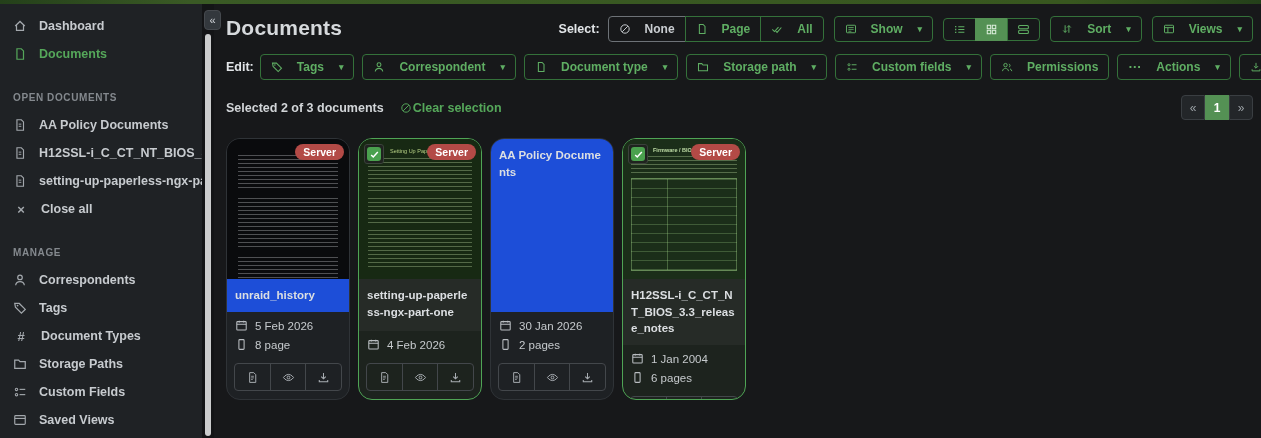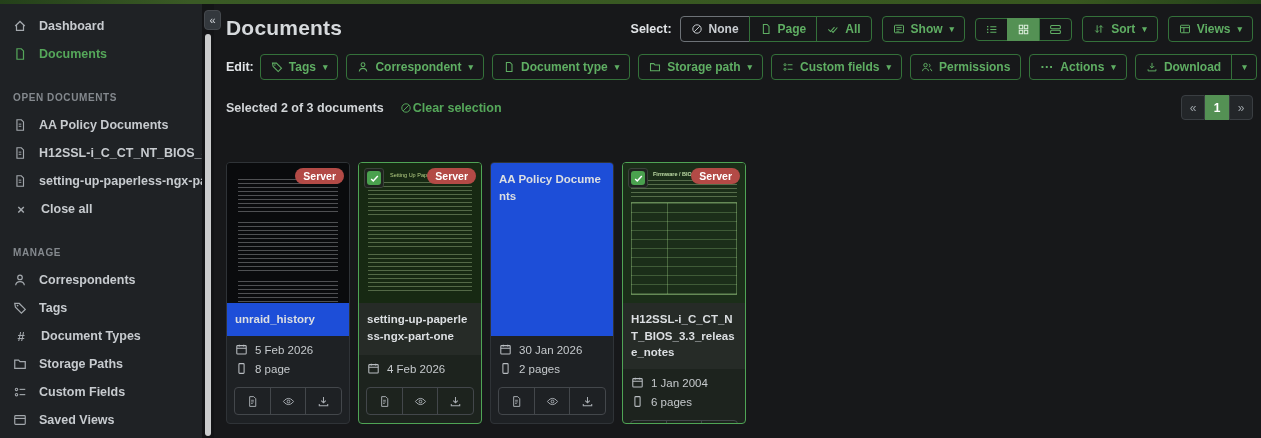--- a/index.html
+++ b/index.html
@@ -24,21 +24,21 @@
   .scroll-thumb { position:absolute; left:3px; top:30px; bottom:2px; width:6px; background:#cbcccd; border-radius:3px; }
   .collapse-btn { position:absolute; left:2px; top:6px; width:17px; height:20px; background:#33383d; border:1px solid #45494e; border-radius:4px; color:#d2d6da; font-size:11px; line-height:18px; text-align:center; z-index:3; cursor:pointer; }
 
   
   .content { flex:1; min-width:0; padding:10px 8px 0 12px; display:flex; flex-direction:column; }
   .header-row { display:flex; justify-content:space-between; align-items:flex-start; }
   h1.page-title { font-size:21px; font-weight:700; color:#d6d9dc; margin-top:2px; letter-spacing:.2px; }
   .controls { display:flex; align-items:center; gap:10px; margin-top:2px; }
   .ctl-label { font-size:12.5px; font-weight:700; color:#e2e5e8; margin-right:-2px; }
 
-  .btn { display:inline-flex; align-items:center; gap:6px; padding:4px 10px; border:1px solid #34713a; border-radius:4px; background:transparent; color:#5fae63; font-size:12px; font-weight:600; cursor:pointer; white-space:nowrap; line-height:16px; }
+  .btn { display:inline-flex; align-items:center; gap:14px; padding:4px 10px; border:1px solid #34713a; border-radius:4px; background:transparent; color:#5fae63; font-size:12px; font-weight:600; cursor:pointer; white-space:nowrap; line-height:16px; }
   .btn .ic { color:inherit; }
   .caret { font-size:9px; line-height:10px; margin-left:1px; }
   .btn-gray { color:#c9cdd1; border-color:#6d7277; }
   .btn-group { display:inline-flex; }
   .btn-group .btn { border-radius:0; margin-left:-1px; }
   .btn-group .btn:first-child { border-radius:4px 0 0 4px; margin-left:0; }
   .btn-group .btn:last-child { border-radius:0 4px 4px 0; }
   .btn.icon-only { padding:4px 9px; }
   .btn.active-view { background:#549154; color:#d9ecd9; border-color:#549154; }
 
@@ -49,21 +49,21 @@
   .sel-status { font-size:12.5px; font-weight:600; color:#d2d5d8; }
   .clear-link { display:inline-flex; align-items:center; gap:1px; margin-left:16px; color:#55a75a; font-size:12.5px; font-weight:600; cursor:pointer; }
   .pagination { margin-left:auto; display:flex; }
   .page-btn { min-width:24px; height:25px; padding:0 7px; display:flex; align-items:center; justify-content:center; background:#232629; border:1px solid #3a3e42; color:#9aa0a5; font-size:12px; cursor:pointer; }
   .page-btn:first-child { border-radius:4px 0 0 4px; }
   .page-btn:last-child { border-radius:0 4px 4px 0; }
   .page-btn.current { background:#549154; border-color:#549154; color:#fff; font-weight:700; }
 
   
   .cards-row { display:flex; gap:8px; margin-top:18px; align-items:flex-start; }
-  .card { width:124px; height:262px; background:#1e2124; border:1px solid #2f3337; border-radius:4px; display:flex; flex-direction:column; overflow:hidden; cursor:pointer;margin-top:24px; }
+  .card { width:124px; height:262px; background:#1e2124; border:1px solid #2f3337; border-radius:14px; display:flex; flex-direction:column; overflow:hidden; cursor:pointer; }
   .card.selected { border-color:#4fa455; background:#1d231e; }
   .thumb { height:140px; flex:0 0 auto; position:relative; overflow:hidden; }
   .card.selected .thumb::after { content:''; position:absolute; inset:0; background:rgba(85,170,90,.14); }
   .badge { position:absolute; top:5px; right:5px; padding:2px 8px; border-radius:9px; font-size:10.5px; font-weight:700; z-index:2; }
   .badge-red { background:#b34a46; color:#fff; }
   .badge-green { background:#85d7a8; color:#10301d; }
   .checkbox-chip { position:absolute; top:5px; left:5px; width:20px; height:20px; background:#1f231f; border:1px solid #3b423b; border-radius:3px; display:flex; align-items:center; justify-content:center; z-index:2; }
   .checkbox-inner { width:14px; height:14px; background:#4aa14e; border-radius:3px; display:flex; align-items:center; justify-content:center; color:#fff; }
   .lines { background-image:repeating-linear-gradient(to bottom, currentColor 0 1px, transparent 1px 4px); }
   

